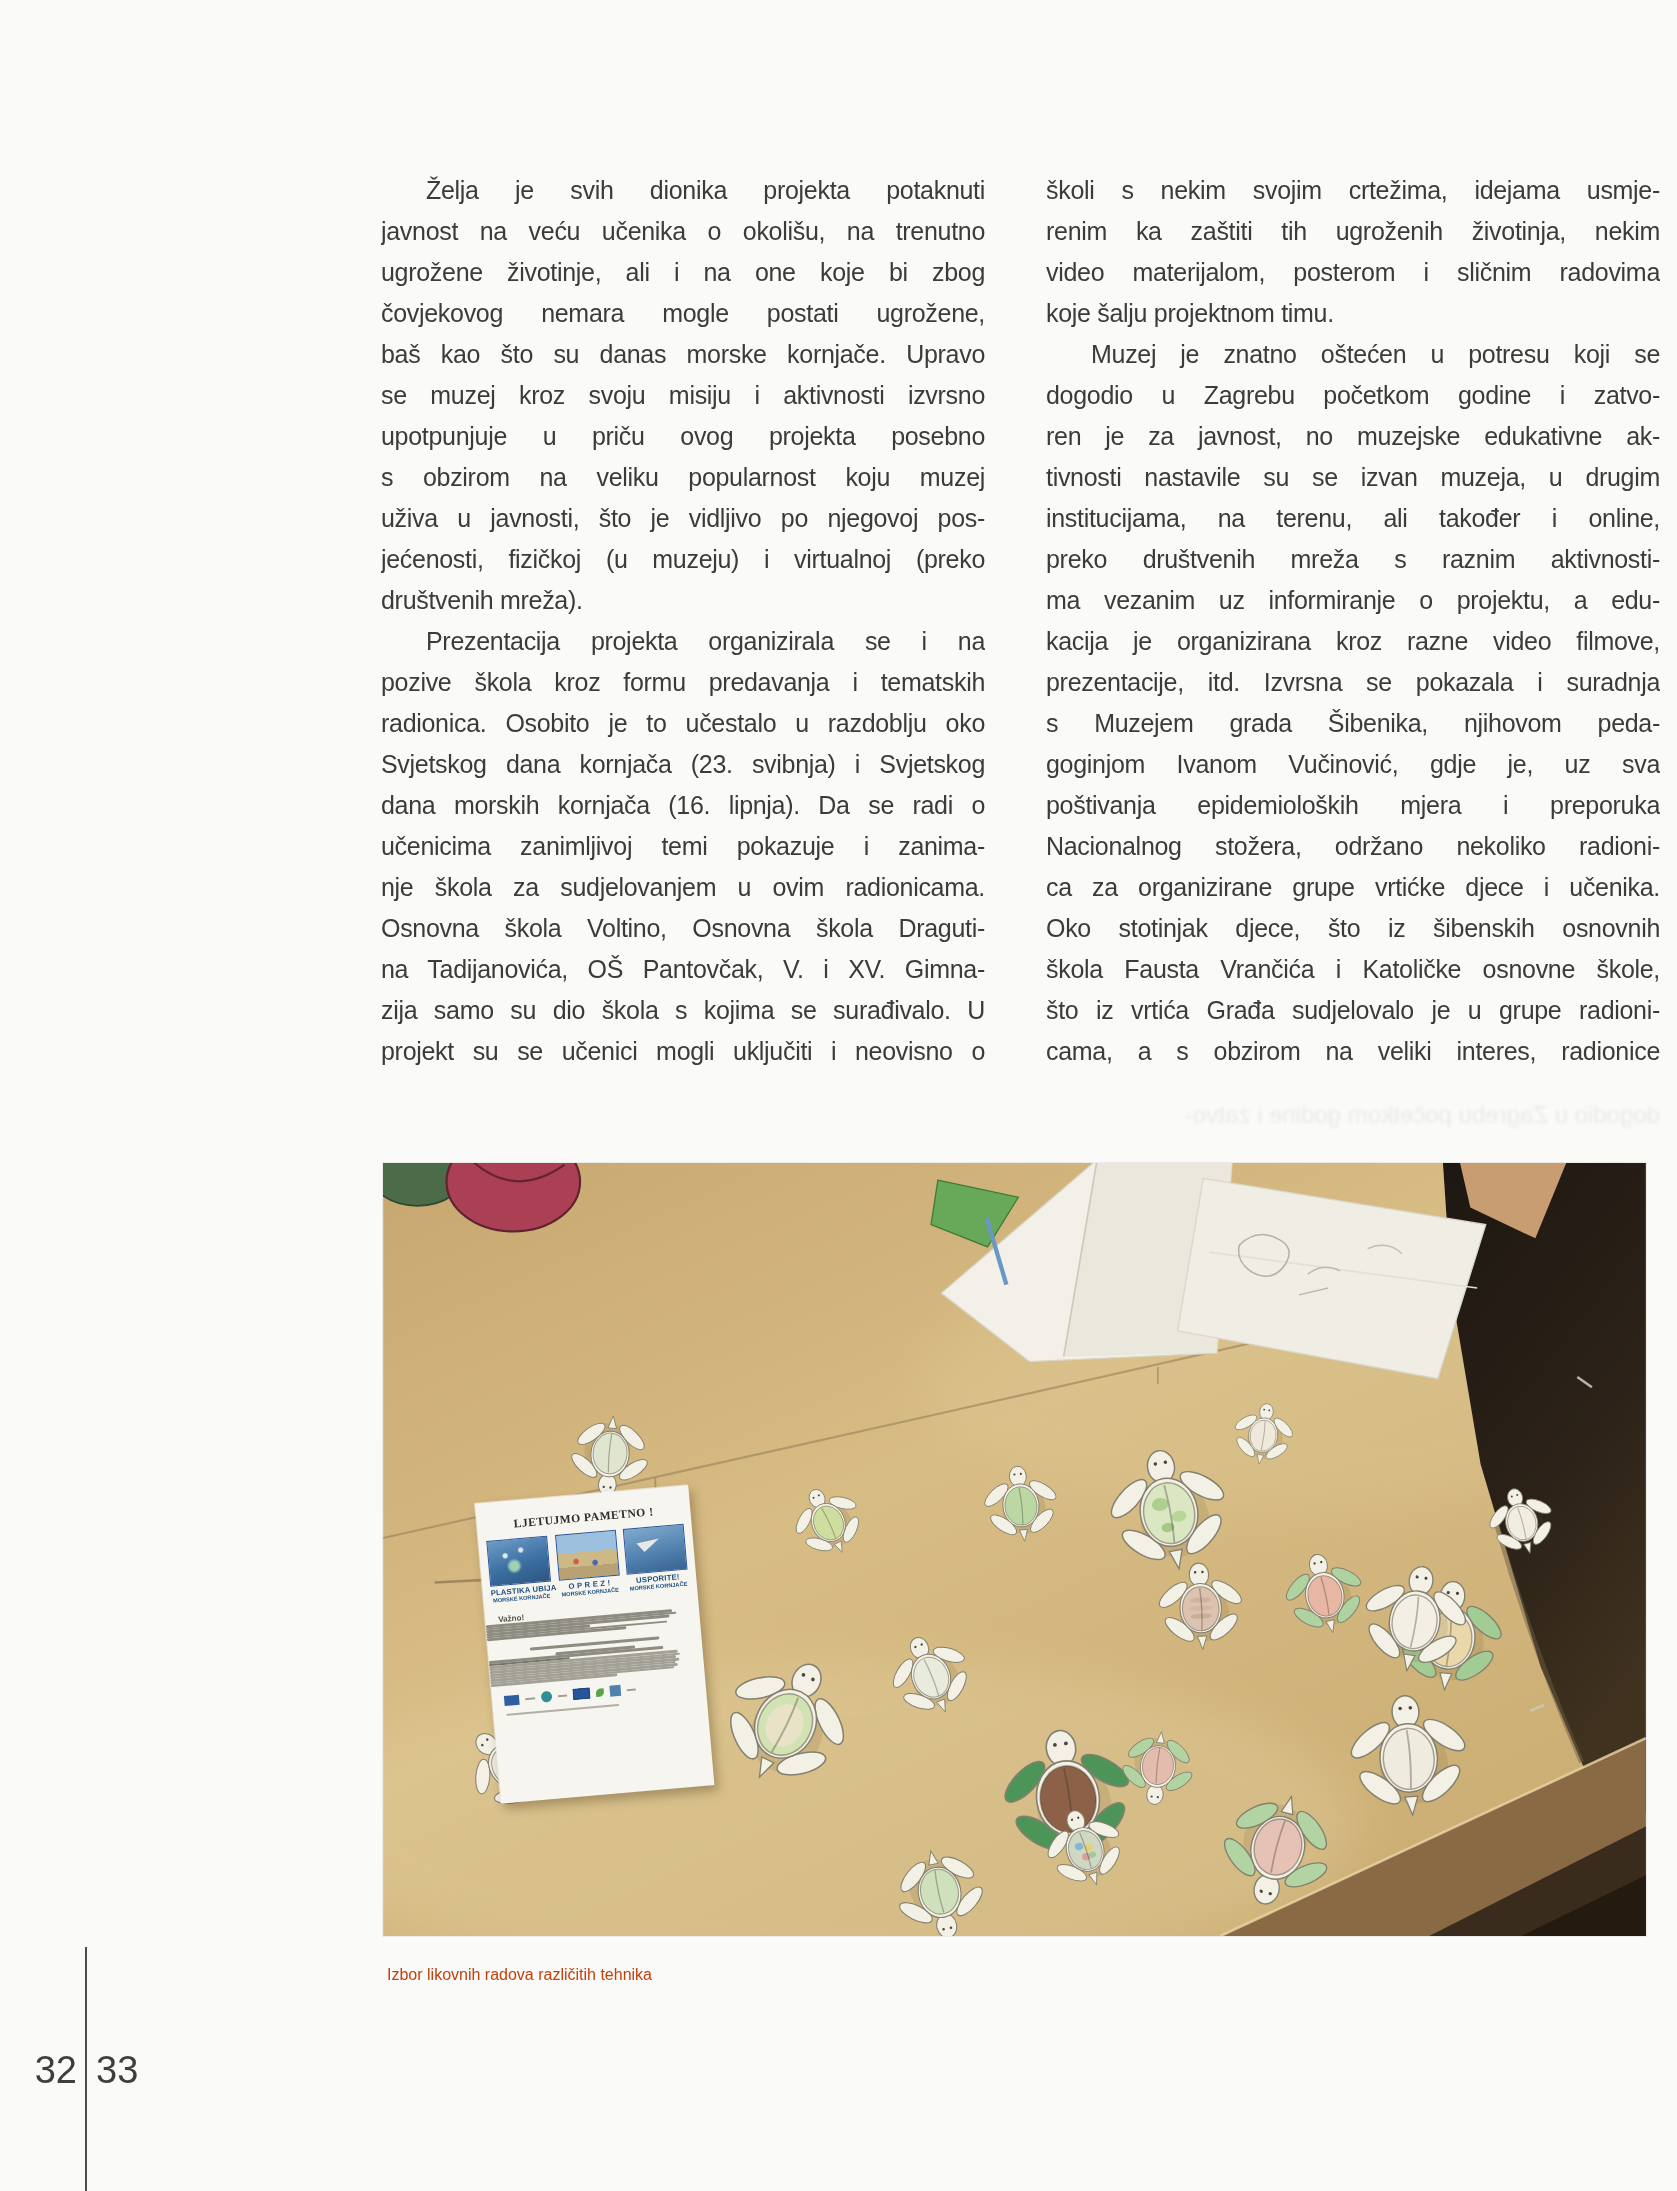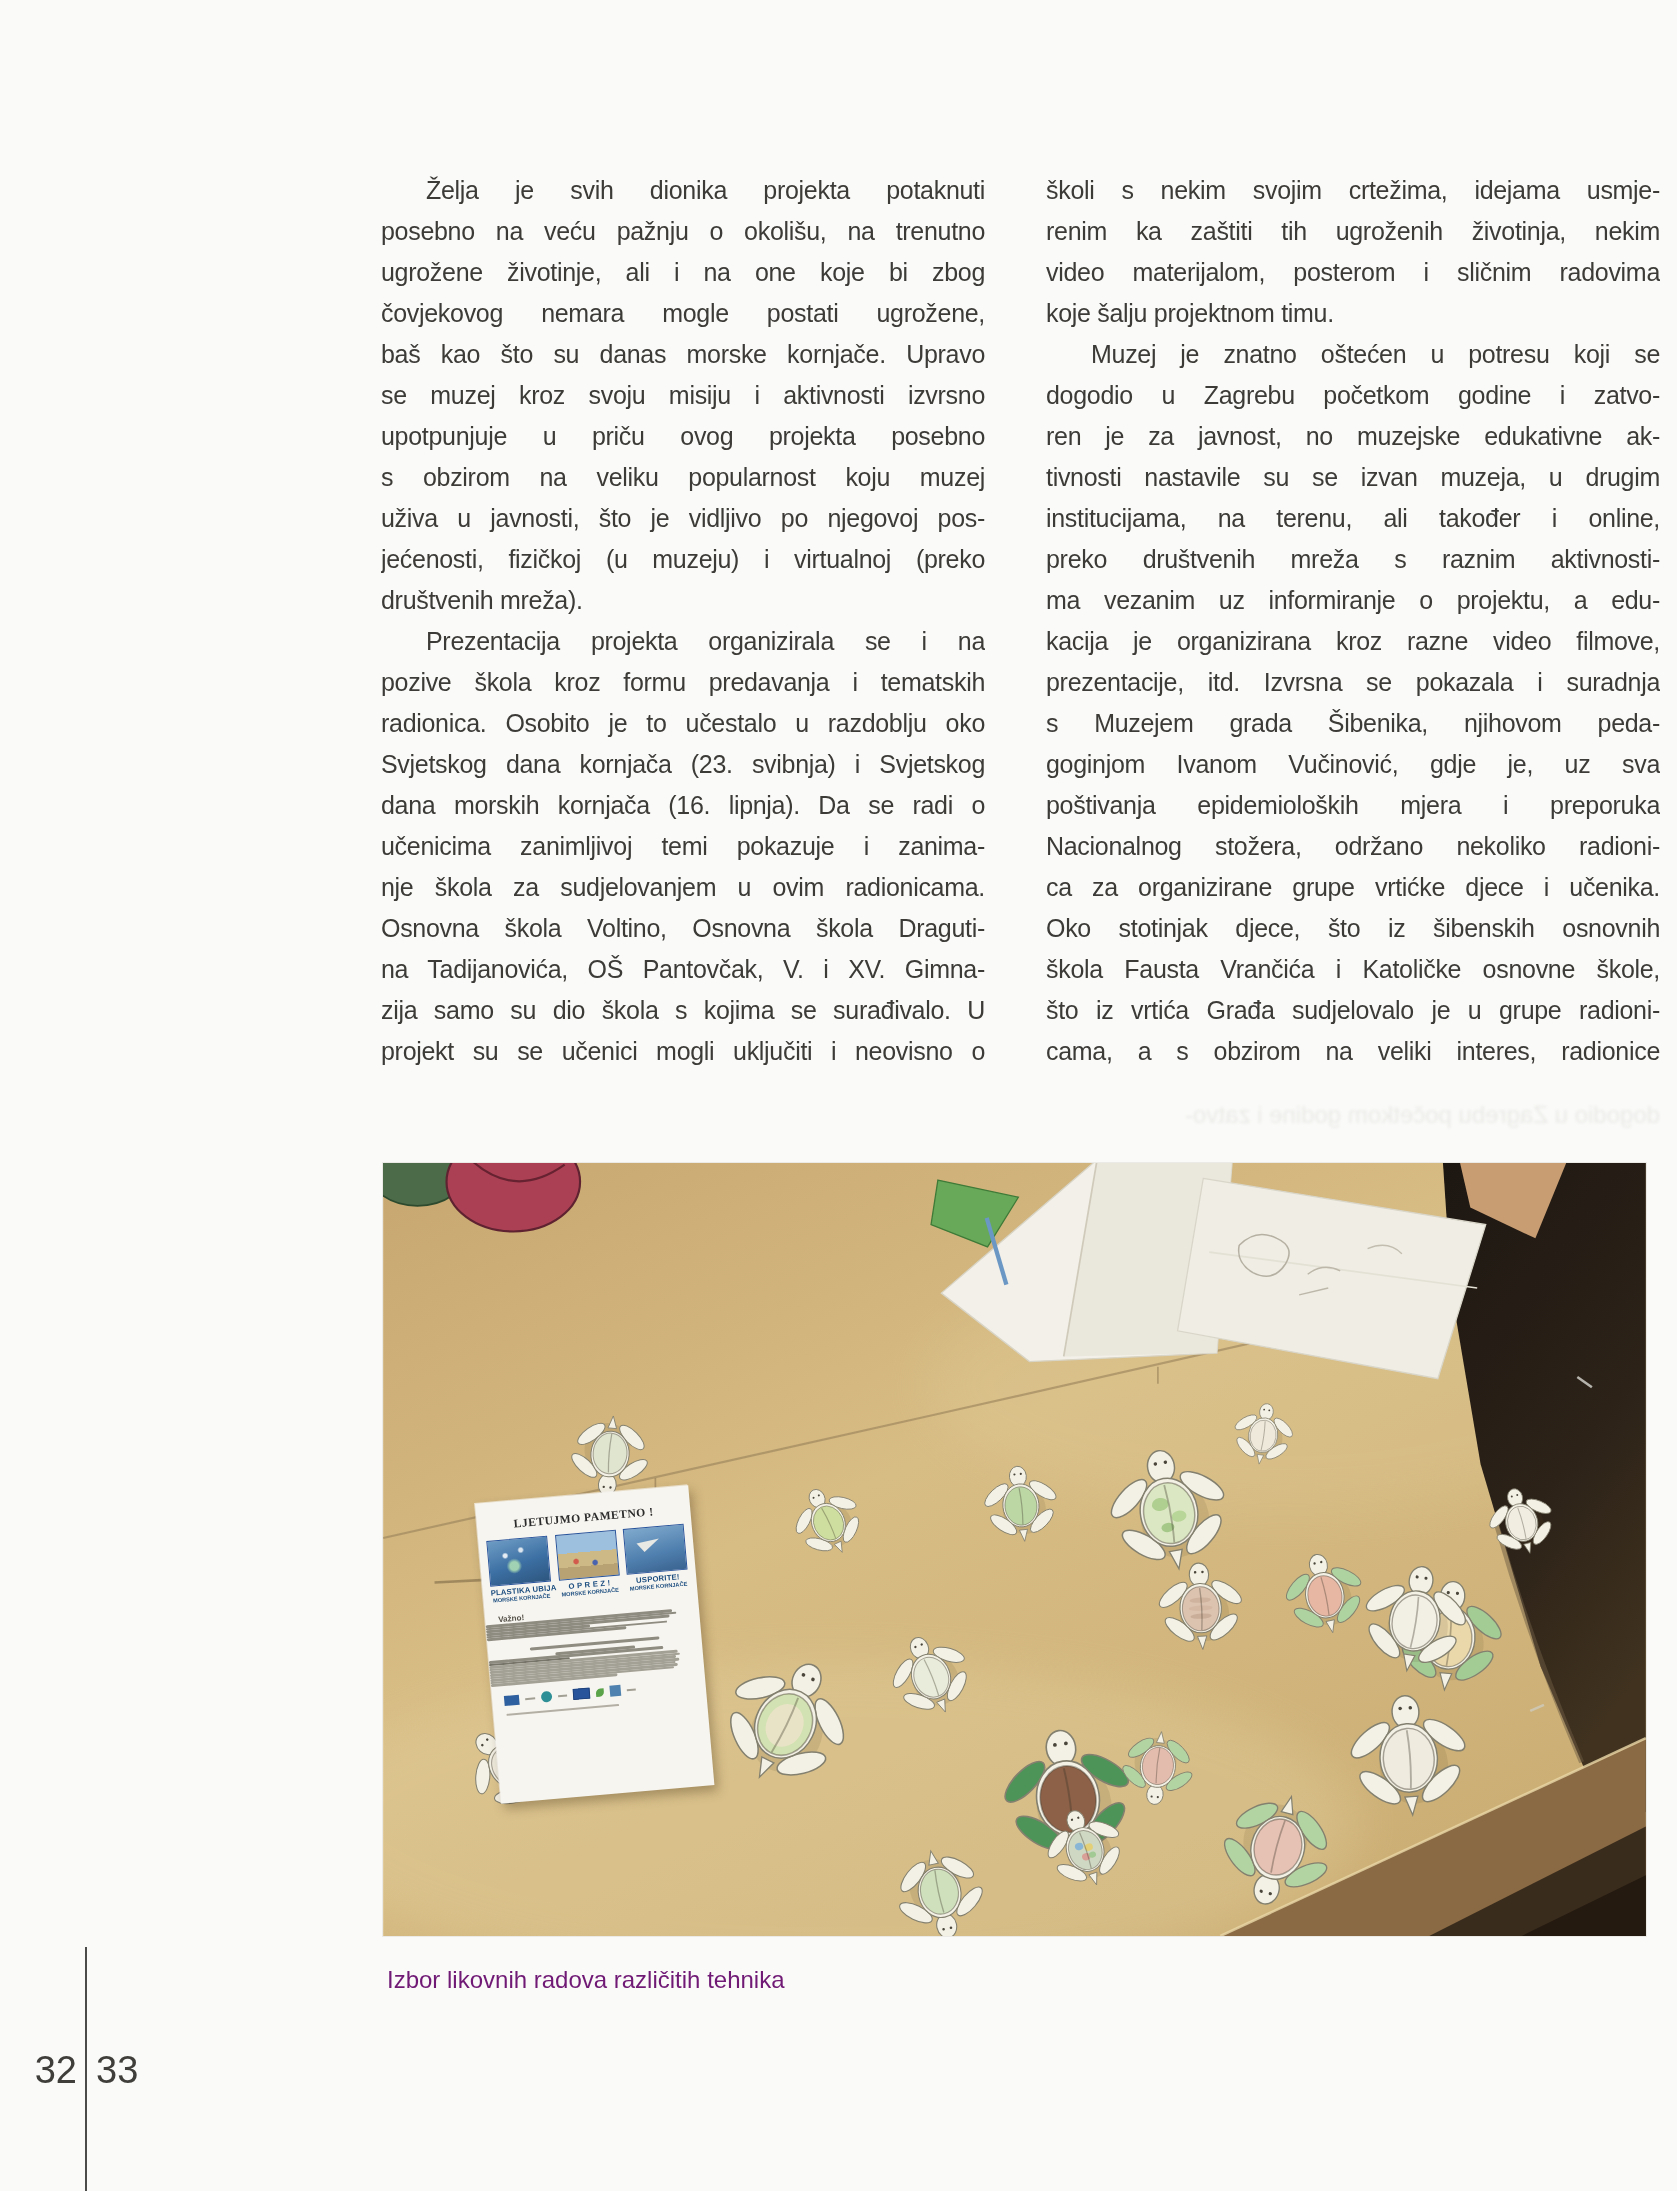--- a/index.html
+++ b/index.html
@@ -50,35 +50,35 @@
   .lf-cap{margin-top:2.6px;text-align:center;font-weight:bold;font-size:7.7px;color:#1c4e80;
           letter-spacing:0.2px;white-space:nowrap;}
   .lf-cap2{text-align:center;font-weight:bold;font-size:5.6px;color:#1c4e80;white-space:nowrap;}
   .lf-heading{margin:12px 0 0 13px;font-size:8.1px;color:#55524a;font-weight:bold;}
   .lfbar{border-radius:1.7px;}
   .lf-logos{display:flex;align-items:center;gap:6px;margin:9.4px 0 0 12px;}
   .lg{display:inline-block;}
   .lg-dash{width:9.4px;height:1.7px;background:#a29f94;}
   .lf-footer{margin:7.7px 0 0 13px;width:113px;height:2.1px;background:#b3afa5;border-radius:1.7px;}
   
-  .caption{position:absolute;left:387px;top:1966px;font-size:24px;color:#701a75;}
+  .caption{position:absolute;left:387px;top:1966px;font-size:16px;color:#c2410c;}
   
   .pgnum{position:absolute;top:2053px;font-size:38px;color:#3f3e3b;line-height:34px;}
   .pgL{left:17px;width:60px;text-align:right;}
   .pgR{left:96px;}
   .pgrule{position:absolute;left:85px;top:1947px;width:2.1px;height:245px;background:#4b4b49;}
 </style>
 </head>
 <body>
 
 <div class="page">
 
   <div class="col colL" id="colL">
       <div class="tl in">Želja je svih dionika projekta potaknuti</div>
-      <div class="tl">posebno na veću pažnju o okolišu, na trenutno</div>
+      <div class="tl">javnost na veću učenika o okolišu, na trenutno</div>
       <div class="tl">ugrožene životinje, ali i na one koje bi zbog</div>
       <div class="tl">čovjekovog nemara mogle postati ugrožene,</div>
       <div class="tl">baš kao što su danas morske kornjače. Upravo</div>
       <div class="tl">se muzej kroz svoju misiju i aktivnosti izvrsno</div>
       <div class="tl">upotpunjuje u priču ovog projekta posebno</div>
       <div class="tl">s obzirom na veliku popularnost koju muzej</div>
       <div class="tl">uživa u javnosti, što je vidljivo po njegovoj pos-</div>
       <div class="tl">jećenosti, fizičkoj (u muzeju) i virtualnoj (preko</div>
       <div class="tl end">društvenih mreža).</div>
       <div class="tl in">Prezentacija projekta organizirala se i na</div>

